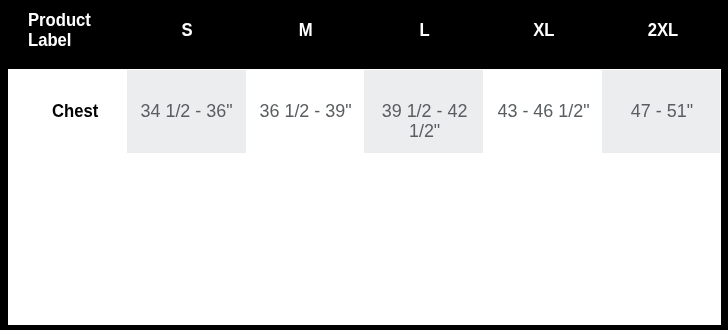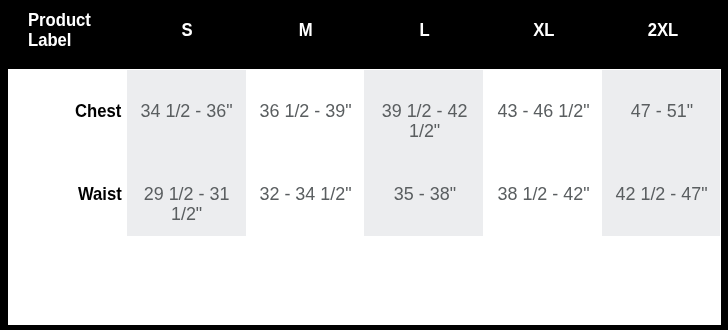--- a/index.html
+++ b/index.html
@@ -54,21 +54,21 @@
     vertical-align: top;
     text-align: center;
     background: #ffffff;
     line-height: 20px;
   }
   tr.r1 td { height: 51.8px; }
   tr.r2 td { height: 51.8px; }
   tr.r3 td { height: 56.8px; }
   tbody td.alt { background: #ecedef; }
   tbody td.last { border-right: 1px solid #ffffff; }
-  tbody td.rowlabel { text-align: right; padding-left: 21px; background: #ffffff; }
+  tbody td.rowlabel { text-align: center; padding-left: 21px; background: #ffffff; }
   .cv {
     display: inline-block;
     max-width: 110px;
     text-align: center;
     transform: translateZ(0) translateX(0.6px) scaleX(1.025);
     color: #5a5e60;
     font-size: 17.5px;
   }
   .rl {
     display: inline-block;
@@ -104,23 +104,15 @@
     </thead>
     <tbody>
       <tr class="r1">
         <td class="rowlabel"><span class="rl">Chest</span></td>
         <td class="alt"><span class="cv">34 1/2 - 36"</span></td>
         <td><span class="cv">36 1/2 - 39"</span></td>
         <td class="alt"><span class="cv">39 1/2 - 42 1/2"</span></td>
         <td><span class="cv">43 - 46 1/2"</span></td>
         <td class="alt last"><span class="cv">47 - 51"</span></td>
       </tr>
-      <tr class="r2">
-        <td class="rowlabel"><span class="rl">Waist</span></td>
-        <td class="alt"><span class="cv">29 1/2 - 31 1/2"</span></td>
-        <td><span class="cv">32 - 34 1/2"</span></td>
-        <td class="alt"><span class="cv">35 - 38"</span></td>
-        <td><span class="cv">38 1/2 - 42"</span></td>
-        <td class="alt last"><span class="cv">42 1/2 - 47"</span></td>
-      </tr>
     </tbody>
   </table>
 </div>
 
 </body></html>

